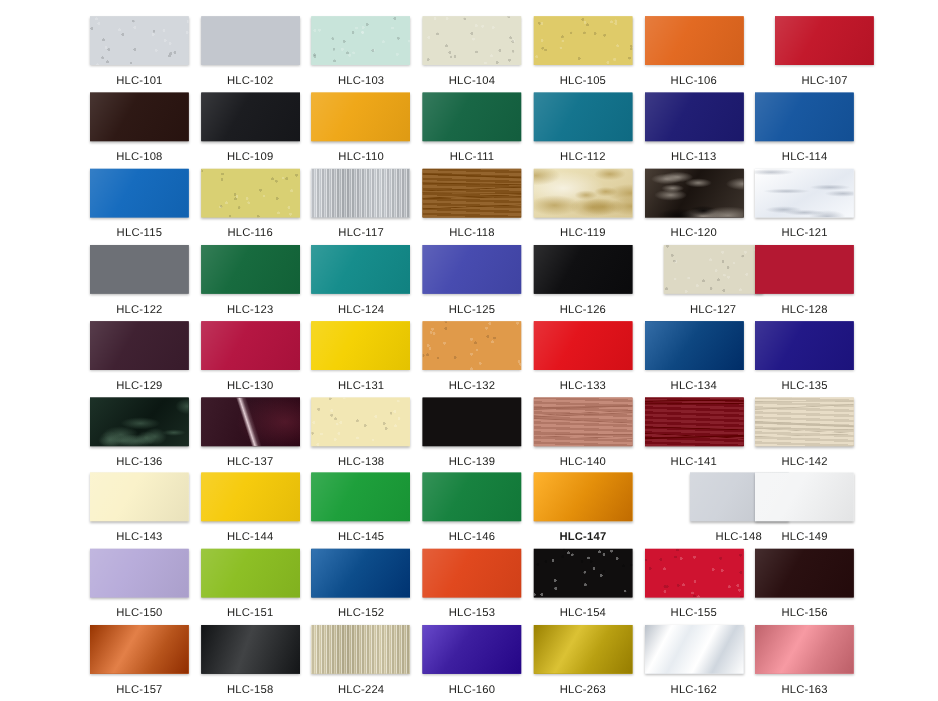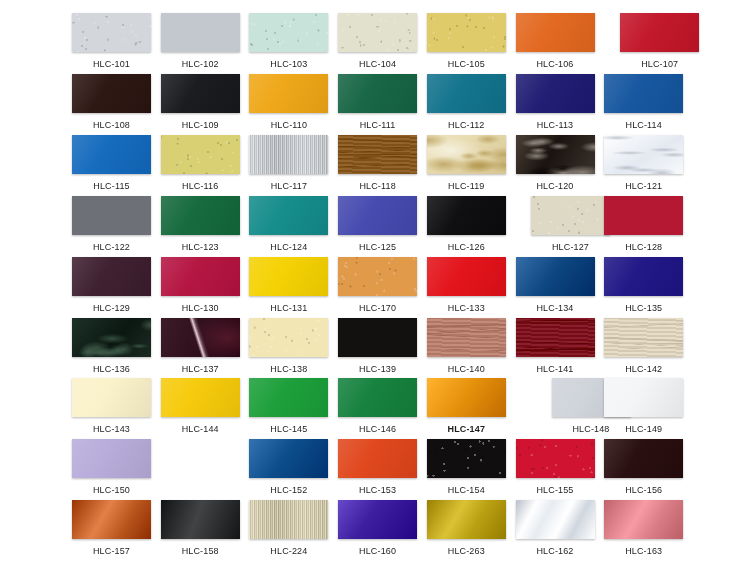--- a/index.html
+++ b/index.html
@@ -233,21 +233,21 @@
     <div class="swatch-cell" style="left: 249.4px; top: 256.6px;">
       <div class="swatch-chip" style="width: 79px; height: 39px; background: rgb(245, 209, 0);">
         <div class="tex" style="background: linear-gradient(120deg, rgba(255, 255, 255, 0.14) 0%, rgba(255, 255, 255, 0.02) 40%, rgba(0, 0, 0, 0.07) 100%), linear-gradient(rgb(245, 209, 0), rgb(245, 209, 0));"></div>
       </div>
       <div class="swatch-label" style="color: rgb(29, 29, 27);">HLC-131</div>
     </div>
     <div class="swatch-cell" style="left: 338.1px; top: 256.6px;">
       <div class="swatch-chip" style="width: 79px; height: 39px; background: rgb(224, 154, 74);">
         <div class="tex" style="background: radial-gradient(circle at 49.5% 67.7%, rgba(255, 255, 255, 0.2) 0px, rgba(255, 255, 255, 0.2) 1.1px, transparent 1.2px), radial-gradient(circle at 64.7% 14.4%, rgba(255, 255, 255, 0.2) 0px, rgba(255, 255, 255, 0.2) 1.1px, transparent 1.2px), radial-gradient(circle at 5.2% 68.6%, rgba(0, 0, 0, 0.14) 0px, rgba(0, 0, 0, 0.14) 1.1px, transparent 1.2px), radial-gradient(circle at 68.2% 5.1%, rgba(255, 255, 255, 0.2) 0px, rgba(255, 255, 255, 0.2) 1.1px, transparent 1.2px), radial-gradient(circle at 11.7% 25%, rgba(255, 255, 255, 0.2) 0px, rgba(255, 255, 255, 0.2) 1.1px, transparent 1.2px), radial-gradient(circle at 7.6% 56%, rgba(255, 255, 255, 0.2) 0px, rgba(255, 255, 255, 0.2) 1.1px, transparent 1.2px), radial-gradient(circle at 15.7% 75.5%, rgba(0, 0, 0, 0.14) 0px, rgba(0, 0, 0, 0.14) 1.1px, transparent 1.2px), radial-gradient(circle at 5.8% 49.9%, rgba(255, 255, 255, 0.2) 0px, rgba(255, 255, 255, 0.2) 1.1px, transparent 1.2px), radial-gradient(circle at 71% 42.3%, rgba(255, 255, 255, 0.2) 0px, rgba(255, 255, 255, 0.2) 1.1px, transparent 1.2px), radial-gradient(circle at 53.6% 44%, rgba(0, 0, 0, 0.14) 0px, rgba(0, 0, 0, 0.14) 1.1px, transparent 1.2px), radial-gradient(circle at 55.1% 59%, rgba(255, 255, 255, 0.2) 0px, rgba(255, 255, 255, 0.2) 1.1px, transparent 1.2px), radial-gradient(circle at 97.7% 82.7%, rgba(255, 255, 255, 0.2) 0px, rgba(255, 255, 255, 0.2) 1.1px, transparent 1.2px), radial-gradient(circle at 49.7% 97.6%, rgba(255, 255, 255, 0.2) 0px, rgba(255, 255, 255, 0.2) 1.1px, transparent 1.2px), radial-gradient(circle at 96.4% 4%, rgba(255, 255, 255, 0.2) 0px, rgba(255, 255, 255, 0.2) 1.1px, transparent 1.2px), radial-gradient(circle at 8.7% 22.5%, rgba(255, 255, 255, 0.2) 0px, rgba(255, 255, 255, 0.2) 1.1px, transparent 1.2px), radial-gradient(circle at 99% 88%, rgba(255, 255, 255, 0.2) 0px, rgba(255, 255, 255, 0.2) 1.1px, transparent 1.2px), radial-gradient(circle at 22.3% 44.9%, rgba(255, 255, 255, 0.2) 0px, rgba(255, 255, 255, 0.2) 1.1px, transparent 1.2px), radial-gradient(circle at 58.4% 86.1%, rgba(255, 255, 255, 0.2) 0px, rgba(255, 255, 255, 0.2) 1.1px, transparent 1.2px), radial-gradient(circle at 0.6% 69.8%, rgba(0, 0, 0, 0.14) 0px, rgba(0, 0, 0, 0.14) 1.1px, transparent 1.2px), radial-gradient(circle at 72.9% 34.4%, rgba(0, 0, 0, 0.14) 0px, rgba(0, 0, 0, 0.14) 1.1px, transparent 1.2px), radial-gradient(circle at 66.1% 31.3%, rgba(0, 0, 0, 0.14) 0px, rgba(0, 0, 0, 0.14) 1.1px, transparent 1.2px), radial-gradient(circle at 10.2% 16.4%, rgba(255, 255, 255, 0.2) 0px, rgba(255, 255, 255, 0.2) 1.1px, transparent 1.2px), radial-gradient(circle at 33% 74.5%, rgba(0, 0, 0, 0.14) 0px, rgba(0, 0, 0, 0.14) 1.1px, transparent 1.2px), radial-gradient(circle at 23.7% 1.1%, rgba(0, 0, 0, 0.14) 0px, rgba(0, 0, 0, 0.14) 1.1px, transparent 1.2px), radial-gradient(circle at 23.5% 14.7%, rgba(0, 0, 0, 0.14) 0px, rgba(0, 0, 0, 0.14) 1.1px, transparent 1.2px), radial-gradient(circle at 49.6% 37.3%, rgba(255, 255, 255, 0.2) 0px, rgba(255, 255, 255, 0.2) 1.1px, transparent 1.2px), linear-gradient(rgb(224, 154, 74), rgb(224, 154, 74));"></div>
       </div>
-      <div class="swatch-label" style="color: rgb(29, 29, 27);">HLC-170</div>
+      <div class="swatch-label" style="color: rgb(29, 29, 27);">HLC-132</div>
     </div>
     <div class="swatch-cell" style="left: 426.8px; top: 256.6px;">
       <div class="swatch-chip" style="width: 79px; height: 39px; background: rgb(227, 16, 24);">
         <div class="tex" style="background: linear-gradient(120deg, rgba(255, 255, 255, 0.14) 0%, rgba(255, 255, 255, 0.02) 40%, rgba(0, 0, 0, 0.07) 100%), linear-gradient(rgb(227, 16, 24), rgb(227, 16, 24));"></div>
       </div>
       <div class="swatch-label" style="color: rgb(29, 29, 27);">HLC-133</div>
     </div>
     <div class="swatch-cell" style="left: 515.5px; top: 256.6px;">
       <div class="swatch-chip" style="width: 79px; height: 39px; background: rgb(18, 75, 133);">
         <div class="tex" style="background: linear-gradient(125deg, rgb(52, 109, 167) 0%, rgb(14, 71, 129) 45%, rgb(0, 45, 103) 100%), linear-gradient(rgb(18, 75, 133), rgb(18, 75, 133));"></div>
@@ -343,20 +343,26 @@
         <div class="tex" style="background: linear-gradient(120deg, rgba(255, 255, 255, 0.14) 0%, rgba(255, 255, 255, 0.02) 40%, rgba(0, 0, 0, 0.07) 100%), linear-gradient(rgb(244, 245, 246), rgb(244, 245, 246));"></div>
       </div>
       <div class="swatch-label" style="color: rgb(29, 29, 27);">HLC-149</div>
     </div>
     <div class="swatch-cell" style="left: 72px; top: 439.3px;">
       <div class="swatch-chip" style="width: 79px; height: 39px; background: rgb(183, 171, 218);">
         <div class="tex" style="background: linear-gradient(120deg, rgba(255, 255, 255, 0.14) 0%, rgba(255, 255, 255, 0.02) 40%, rgba(0, 0, 0, 0.07) 100%), linear-gradient(rgb(183, 171, 218), rgb(183, 171, 218));"></div>
       </div>
       <div class="swatch-label" style="color: rgb(29, 29, 27);">HLC-150</div>
     </div>
+    <div class="swatch-cell" style="left: 160.7px; top: 439.3px;">
+      <div class="swatch-chip" style="width: 79px; height: 39px; background: rgb(139, 190, 33);">
+        <div class="tex" style="background: linear-gradient(120deg, rgba(255, 255, 255, 0.14) 0%, rgba(255, 255, 255, 0.02) 40%, rgba(0, 0, 0, 0.07) 100%), linear-gradient(rgb(139, 190, 33), rgb(139, 190, 33));"></div>
+      </div>
+      <div class="swatch-label" style="color: rgb(29, 29, 27);">HLC-151</div>
+    </div>
     <div class="swatch-cell" style="left: 249.4px; top: 439.3px;">
       <div class="swatch-chip" style="width: 79px; height: 39px; background: rgb(17, 81, 143);">
         <div class="tex" style="background: linear-gradient(125deg, rgb(51, 115, 177) 0%, rgb(13, 77, 139) 45%, rgb(0, 51, 113) 100%), linear-gradient(rgb(17, 81, 143), rgb(17, 81, 143));"></div>
       </div>
       <div class="swatch-label" style="color: rgb(29, 29, 27);">HLC-152</div>
     </div>
     <div class="swatch-cell" style="left: 338.1px; top: 439.3px;">
       <div class="swatch-chip" style="width: 79px; height: 39px; background: rgb(224, 69, 26);">
         <div class="tex" style="background: linear-gradient(120deg, rgba(255, 255, 255, 0.14) 0%, rgba(255, 255, 255, 0.02) 40%, rgba(0, 0, 0, 0.07) 100%), linear-gradient(rgb(224, 69, 26), rgb(224, 69, 26));"></div>
       </div>

